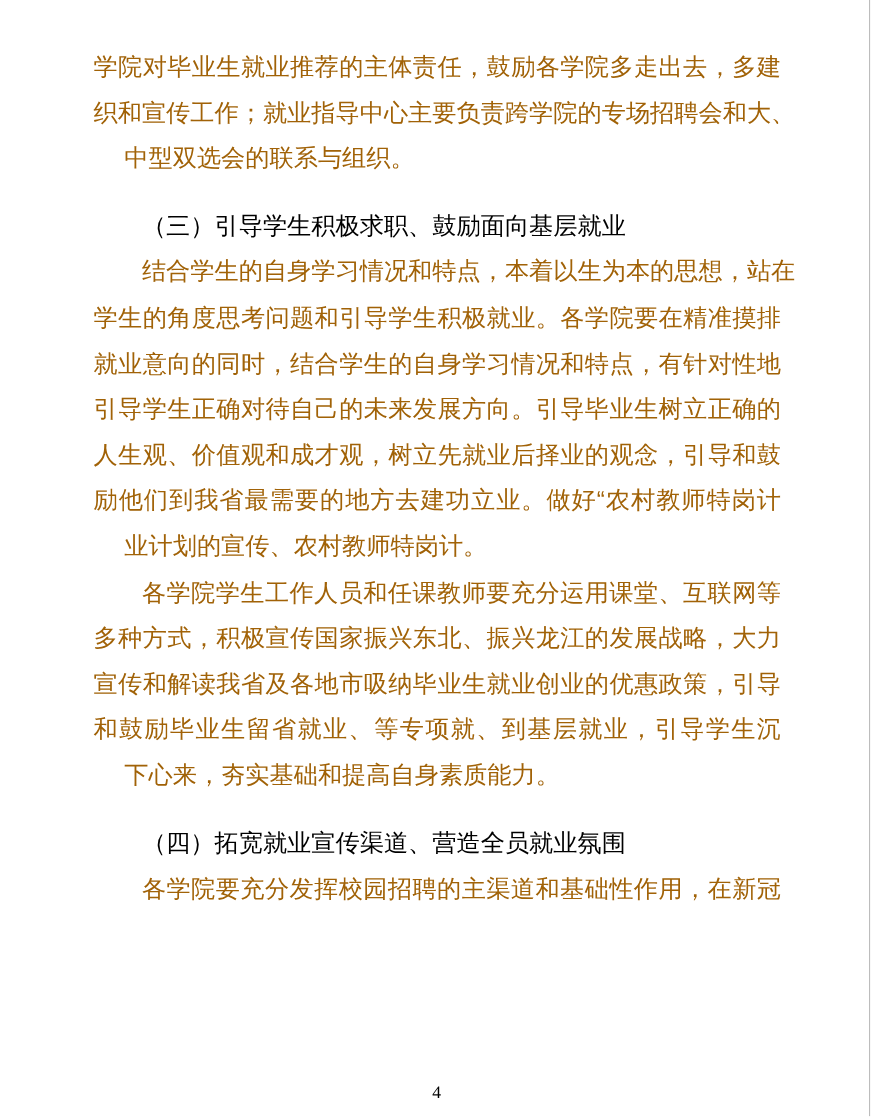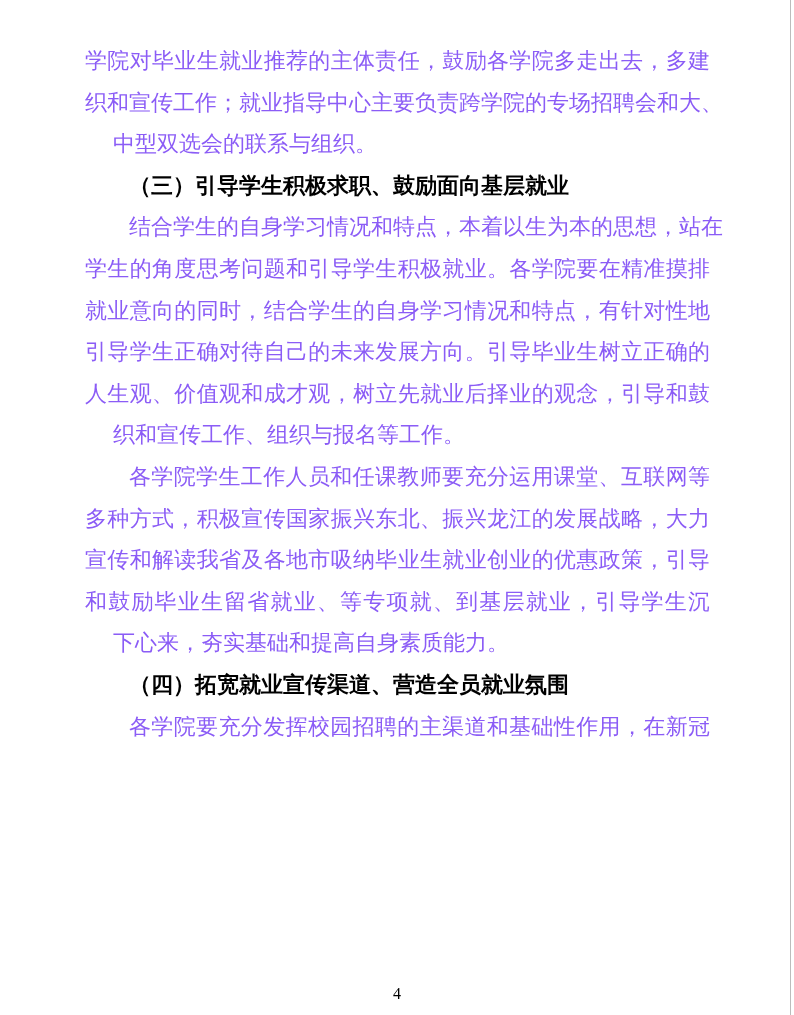--- a/index.html
+++ b/index.html
@@ -30,37 +30,38 @@
     top: 40px;
     width: 625px;
   }
   .line {
     font-size: 22px;
     line-height: 41.6px;
     letter-spacing: 0;
     text-align: justify;
     text-align-last: justify;
     white-space: nowrap;
-    color: #8b5cf6;
+    color: #a16207;
   }
   .line.p-last {
     text-align-last: left;
     white-space: normal;
     margin-left: 28px;
   }
   .line.first {
     text-indent: 2em;
   }
   .heading {
     font-size: 22px;
-    font-weight: 700;
+    font-weight: 400;
     line-height: 41.6px;
     text-indent: 2em;
     text-align: left;
     color: #000000;
+    margin-top: 20px;
   }
   .footer {
     position: absolute;
     top: 985px;
     left: 0;
     width: 794px;
     text-align: center;
     font-family: "Liberation Serif", serif;
     font-size: 16px;
     color: #000000;
@@ -77,21 +78,22 @@
     <div class="line">织和宣传工作；就业指导中心主要负责跨学院的专场招聘会和大、</div>
     <div class="line p-last">中型双选会的联系与组织。</div>
 
     <div class="heading">（三）引导学生积极求职、鼓励面向基层就业</div>
 
     <div class="line first">结合学生的自身学习情况和特点，本着以生为本的思想，站在</div>
     <div class="line">学生的角度思考问题和引导学生积极就业。各学院要在精准摸排</div>
     <div class="line">就业意向的同时，结合学生的自身学习情况和特点，有针对性地</div>
     <div class="line">引导学生正确对待自己的未来发展方向。引导毕业生树立正确的</div>
     <div class="line">人生观、价值观和成才观，树立先就业后择业的观念，引导和鼓</div>
-    <div class="line p-last">织和宣传工作、组织与报名等工作。</div>
+    <div class="line">励他们到我省最需要的地方去建功立业。做好“农村教师特岗计</div>
+    <div class="line p-last">业计划的宣传、农村教师特岗计。</div>
 
     <div class="line first">各学院学生工作人员和任课教师要充分运用课堂、互联网等</div>
     <div class="line">多种方式，积极宣传国家振兴东北、振兴龙江的发展战略，大力</div>
     <div class="line">宣传和解读我省及各地市吸纳毕业生就业创业的优惠政策，引导</div>
     <div class="line">和鼓励毕业生留省就业、等专项就、到基层就业，引导学生沉</div>
     <div class="line p-last">下心来，夯实基础和提高自身素质能力。</div>
 
     <div class="heading">（四）拓宽就业宣传渠道、营造全员就业氛围</div>
 
     <div class="line first">各学院要充分发挥校园招聘的主渠道和基础性作用，在新冠</div>

